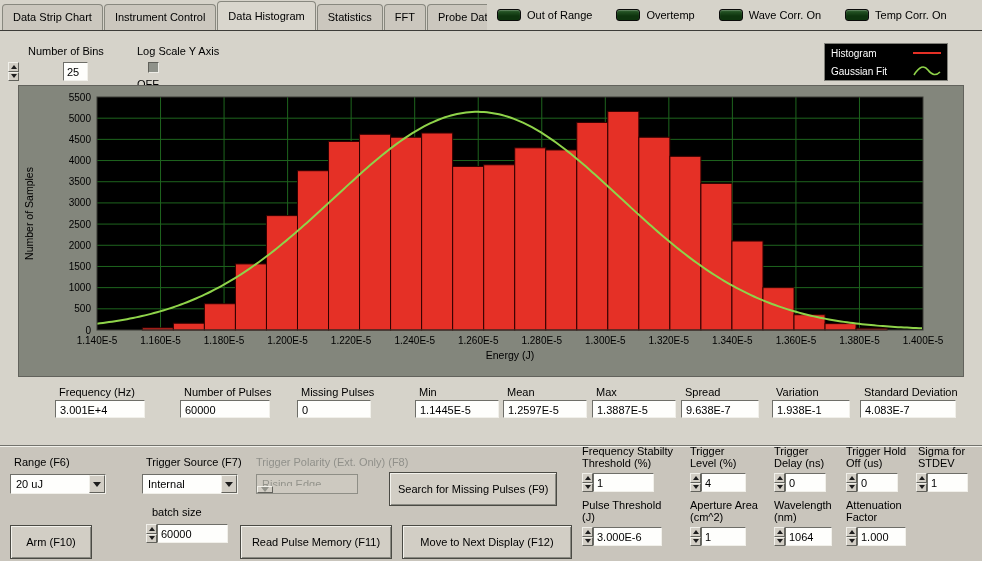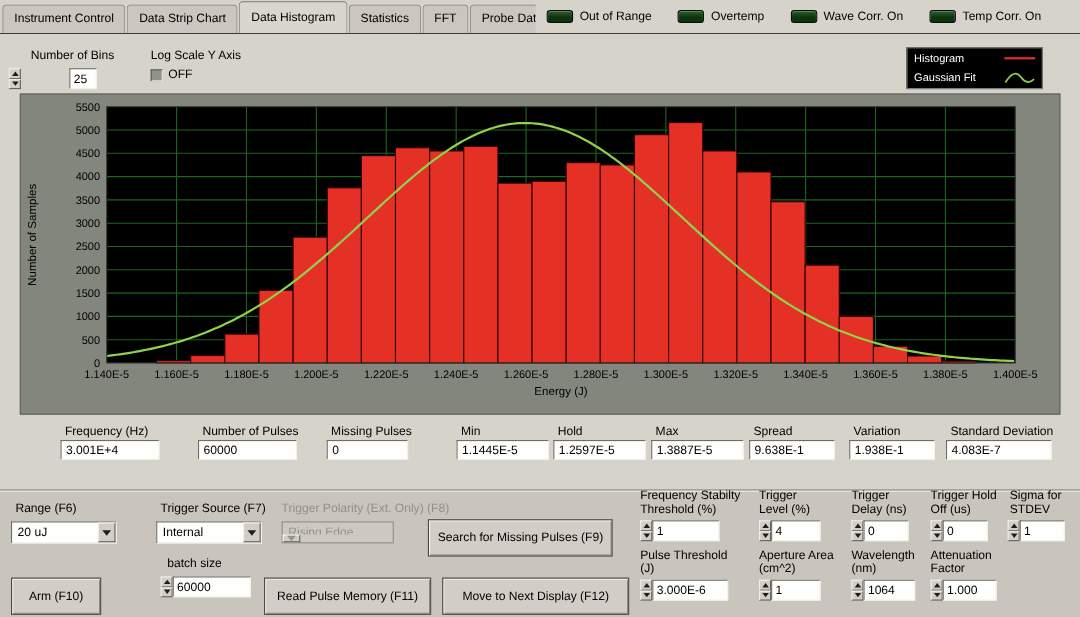--- a/index.html
+++ b/index.html
@@ -66,30 +66,30 @@
   svg text{font-family:"Liberation Sans",sans-serif;}
 
   
   .stat{position:absolute;top:355px;}
   .s-lbl{margin-left:4px;margin-bottom:2px;white-space:nowrap;}
   .s-val{height:18px;padding:3px 4px 0;overflow:hidden;white-space:nowrap;}
 
   
   .checkbox{display:inline-block;width:11px;height:11px;background:#8f928a;
             border:1px solid;border-color:#5f5f59 #eeede7 #eeede7 #5f5f59;vertical-align:middle;}
-  .chk-row{position:absolute;display:flex;align-items:flex-end;gap:5px;}
+  .chk-row{position:absolute;display:flex;align-items:flex-end;gap:5px;flex-direction:column;}
 </style>
 </head>
 <body>
 
 <div id="app">
 
   <div class="tabbar">
+    <div class="tab">Data Strip Chart</div>
     <div class="tab">Instrument Control</div>
-    <div class="tab">Data Strip Chart</div>
     <div class="tab active">Data Histogram</div>
     <div class="tab">Statistics</div>
     <div class="tab">FFT</div>
     <div class="tab">Probe Data</div>
 
     <div class="indicators">
       <div class="ind">
         <span class="led"></span>
         <span>Out of Range</span>
       </div>
@@ -234,30 +234,30 @@
     </div>
     <div class="stat" style="left:297px;width:74px;">
       <div class="s-lbl">Missing Pulses</div>
       <div class="s-val inset">0</div>
     </div>
     <div class="stat" style="left:415px;width:84px;">
       <div class="s-lbl">Min</div>
       <div class="s-val inset">1.1445E-5</div>
     </div>
     <div class="stat" style="left:503px;width:84px;">
-      <div class="s-lbl">Hold</div>
+      <div class="s-lbl">Mean</div>
       <div class="s-val inset">1.2597E-5</div>
     </div>
     <div class="stat" style="left:592px;width:84px;">
       <div class="s-lbl">Max</div>
       <div class="s-val inset">1.3887E-5</div>
     </div>
     <div class="stat" style="left:681px;width:78px;">
       <div class="s-lbl">Spread</div>
-      <div class="s-val inset">9.638E-1</div>
+      <div class="s-val inset">9.638E-7</div>
     </div>
     <div class="stat" style="left:772px;width:78px;">
       <div class="s-lbl">Variation</div>
       <div class="s-val inset">1.938E-1</div>
     </div>
     <div class="stat" style="left:860px;width:96px;">
       <div class="s-lbl">Standard Deviation</div>
       <div class="s-val inset">4.083E-7</div>
     </div>
   </div>

